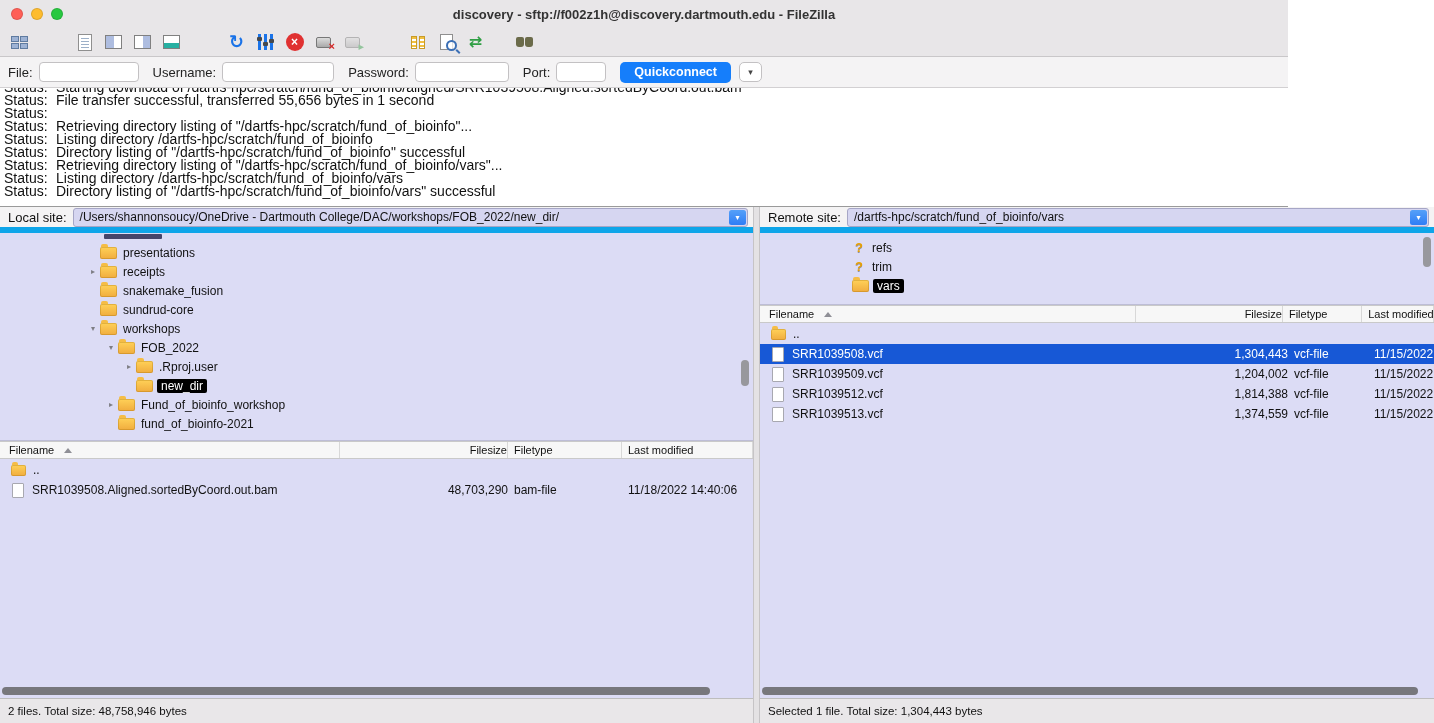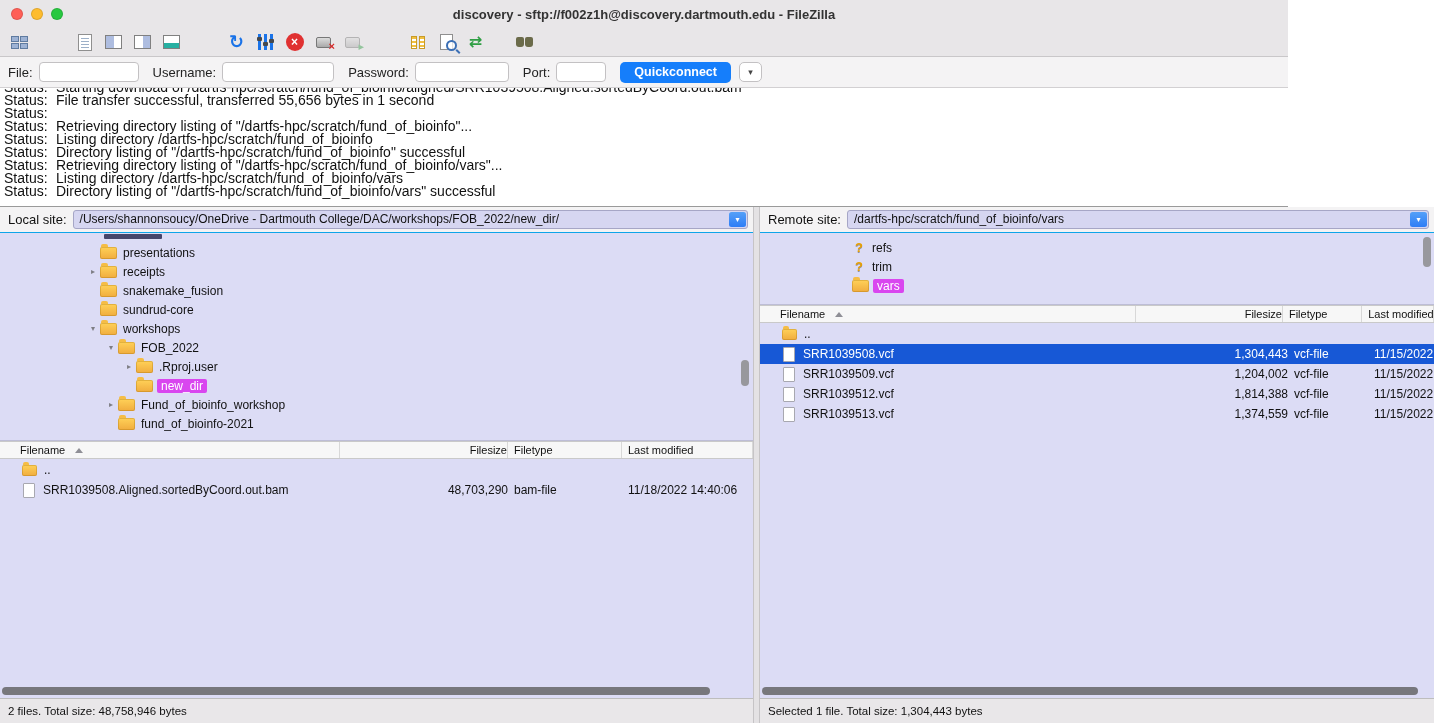--- a/index.html
+++ b/index.html
@@ -74,21 +74,21 @@
   .logline{height:13px;line-height:13px;font-size:14px;white-space:nowrap;display:flex}
   .loglabel{width:56px;padding-left:4px;flex:none}
 
   
   .pane{position:absolute;top:207px;height:491px;background:#dcdcf5;overflow:hidden}
   .pane.left{left:0;width:753px}
   .pane.right{left:760px;width:674px}
   .divider{position:absolute;top:207px;left:753px;width:7px;height:516px;background:#e4e2e4;
            border-left:1px solid #c6c4c6;border-right:1px solid #c6c4c6}
 
-  .siterow{position:absolute;top:0;left:0;right:0;height:26px;background:#f4f3f4;border-bottom:1px solid #0ea5e9;
+  .siterow{position:absolute;top:0;left:0;right:0;height:26px;background:#f4f3f4;border-bottom:6px solid #0ea5e9;
            font-size:13px;display:flex;align-items:center}
   .sitelabel{padding:0 6px 0 8px;flex:none}
   .pathfield{position:relative;flex:1;height:19px;margin-right:5px;background:#d6d6f1;border:1px solid #a6a6c6;
              border-radius:3px;font-size:12px;cursor:pointer}
   .pathtext{display:block;line-height:17px;padding:0 24px 0 6px;white-space:nowrap;overflow:hidden}
   .dropbtn{position:absolute;right:1px;top:1px;bottom:1px;width:17px;border-radius:2.5px;
            background:linear-gradient(#55a0f8,#2e7df6);color:#fff;font-size:8px;
            display:flex;align-items:center;justify-content:center}
 
   .tree{position:absolute;left:0;right:0;overflow:hidden;background:#dcdcf5}
@@ -97,40 +97,40 @@
   .treerows.loc{padding-top:10px}
   .treerows.rem{padding-top:5px}
   .trow{height:19px;display:flex;align-items:center;font-size:12px;white-space:nowrap;cursor:default}
   .ind0{padding-left:86px}.ind1{padding-left:104px}.ind2{padding-left:122px}.rind{padding-left:78px}
   .chev{width:14px;flex:none;color:#7e7e84;font-size:8px;text-align:center}
   .fold{width:17px;height:12px;flex:none;margin-right:6px;border-radius:2px;
         background:linear-gradient(#ffd158,#f0ac3e);box-shadow:inset 0 0 0 1px rgba(150,100,0,.28);position:relative}
   .fold::before{content:"";position:absolute;top:-3px;left:1px;width:7px;height:3px;border-radius:2px 2px 0 0;background:#f5bd46}
   .qmark{width:14px;flex:none;margin-right:6px;color:#e8a000;font-weight:bold;font-size:13px;text-align:center;
          text-shadow:0 1px 0 rgba(0,0,0,.35)}
-  .tsel{background:#d946ef;color:#fff;border-radius:2px;padding:0 4px;margin-left:-2px}
+  .tsel{background:#000000;color:#fff;border-radius:2px;padding:0 4px;margin-left:-2px}
   .partial-bar{position:absolute;top:1px;left:104px;width:58px;height:5px;background:#45456b;border-radius:1px}
   .vtree-thumb{position:absolute;width:8px;border-radius:4px;background:#98989d}
   .left .vtree-thumb{right:4px;top:127px;height:26px}
   .right .vtree-thumb{right:3px;top:4px;height:30px}
 
   .lheader{position:absolute;left:0;right:0;height:18px;background:#f7f7f7;border-top:1px solid #c9c9c9;
            border-bottom:1px solid #c9c9c9;display:flex;font-size:11px;color:#111;align-items:stretch}
   .left .lheader{top:234px}
   .right .lheader{top:98px}
   .hcell{display:flex;align-items:center;padding-left:6px;border-right:1px solid #d8d8d8;overflow:hidden;white-space:nowrap;cursor:pointer}
   .sortcaret{width:0;height:0;border-left:4px solid transparent;border-right:4px solid transparent;
              border-bottom:5px solid #8f8f96;margin-left:10px}
 
   .flist{position:absolute;left:0;right:0;bottom:14px;overflow:hidden}
   .left .flist{top:253px}
   .right .flist{top:117px}
   .frow{height:20px;display:flex;align-items:center;font-size:12px;cursor:default}
   .fcell{height:100%;display:flex;align-items:center;overflow:hidden;white-space:nowrap;flex:none}
-  .c-name{padding-left:20px}
+  .c-name{padding-left:9px}
   .c-size{justify-content:flex-end;}
   .c-type{padding-left:6px}
   .c-mod{padding-left:6px;flex:1 1 auto}
   .left .c-name{width:340px}.left .c-size{width:168px}.left .c-type{width:114px}
   .right .c-name{width:380px}.right .c-size{width:148px}.right .c-type{width:80px}
   .frow.selected{background:#1758d6;color:#fff}
   .fico{width:12px;height:15px;flex:none;margin:0 8px 0 3px;background:#fff;border:1px solid #a8a8b0;border-radius:1px}
   .ffold{width:15px;height:11px;flex:none;margin:0 7px 0 2px;border-radius:2px;
          background:linear-gradient(#ffd158,#f0ac3e);box-shadow:inset 0 0 0 1px rgba(150,100,0,.28);position:relative}
   .ffold::before{content:"";position:absolute;top:-3px;left:1px;width:6px;height:3px;border-radius:2px 2px 0 0;background:#f5bd46}

